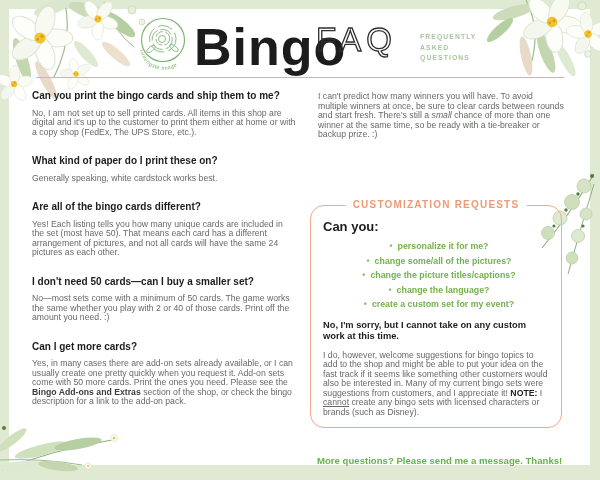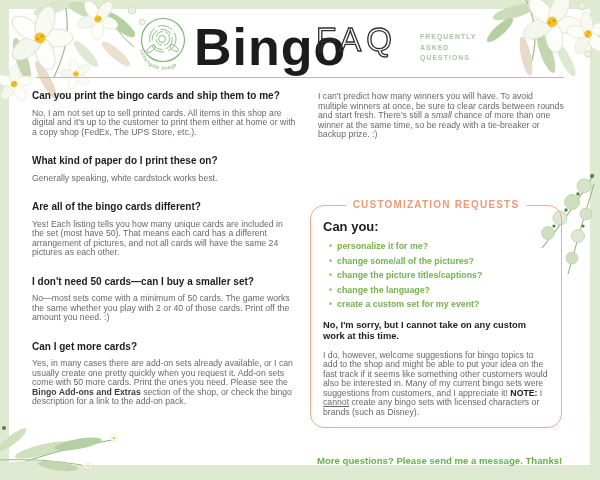--- a/index.html
+++ b/index.html
@@ -49,21 +49,21 @@
     padding:13px 12px 8px 12px;
   }
   .custom-box-title{
     position:absolute;top:-7px;left:50%;transform:translateX(-50%);
     background:#ffffff;padding:0 7px;white-space:nowrap;
     font-size:10px;font-weight:bold;letter-spacing:1.2px;color:#ef9a76;
   }
   .can-you{font-size:13px;font-weight:bold;color:#1d1d1d;margin:0 0 5px 0;}
   .bullets{list-style:none;margin:0;padding:0 0 0 6px;}
   .bullets li{
-    font-size:8.8px;font-weight:bold;color:#74b24c;line-height:14.6px;
+    font-size:8.8px;font-weight:bold;color:#74b24c;line-height:14.6px;text-align:center;
   }
   .bullets li .dot{color:#8cc164;margin-right:5px;}
   .refusal{font-size:9.3px;font-weight:bold;color:#1d1d1d;line-height:11px;margin:8px 0 0 0;}
   .box-para{font-size:8.7px;color:#666a66;line-height:9.5px;margin:9px 0 0 0;}
   .box-para b{color:#1d1d1d;}
   .box-para u{text-underline-offset:1px;margin-top:36px;}
   .footer-msg{
     position:absolute;left:317px;top:436px;width:250px;
     font-size:9.6px;font-weight:bold;color:#67b14a;margin-top:19px;
   }

